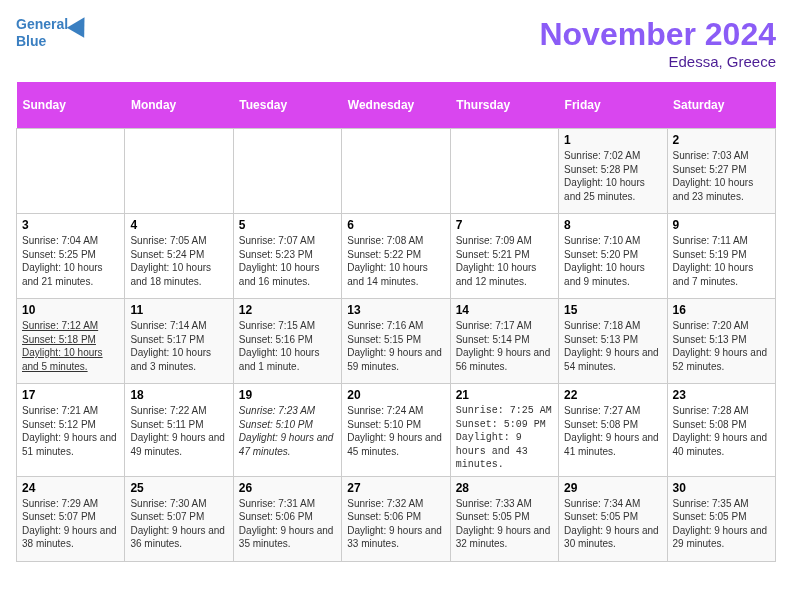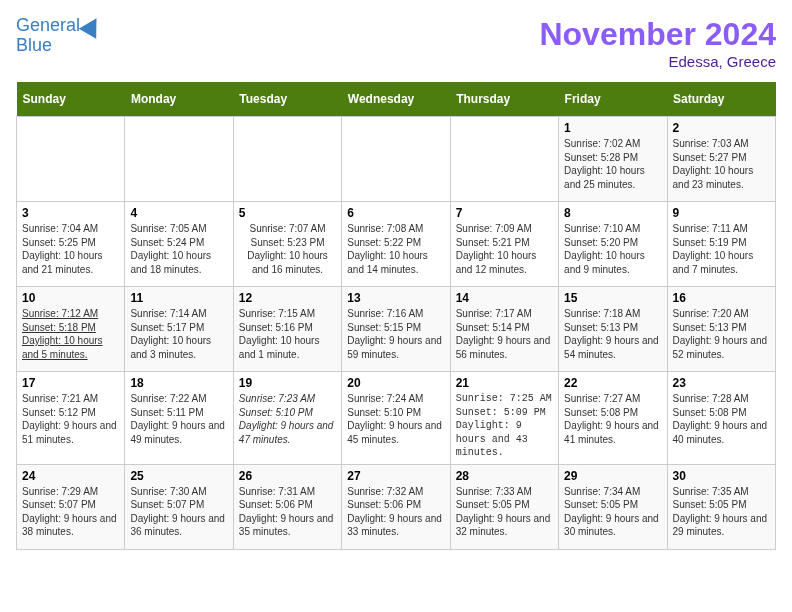--- a/index.html
+++ b/index.html
@@ -15,22 +15,22 @@
       justify-content: space-between;
       align-items: flex-start;
       margin-bottom: 12px;
     }
     .logo {
       display: flex;
       flex-direction: column;
       align-items: flex-start;
     }
     .logo-text {
-      font-size: 18px;
-      font-weight: normal;
+      font-size: 14px;
+      font-weight: bold;
       color: #1a1a1a;
       line-height: 1.1;
     }
     .logo-text span.blue { color: #3a7fc1; }
     .logo-triangle {
       width: 0;
       height: 0;
       border-left: 10px solid transparent;
       border-right: 10px solid transparent;
       border-bottom: 18px solid #3a7fc1;
@@ -53,24 +53,24 @@
     .location {
       font-size: 15px;
       color: #4c1d95;
     }
     table {
       width: 100%;
       border-collapse: collapse;
       font-size: 11px;
     }
     thead th {
-      background: #4d7c0f;
+      background: #d946ef;
       color: #fff;
       text-align: left;
-      padding: 10px 6px;
+      padding: 16px 6px;
       font-size: 12px;
       font-weight: bold;
     }
     tbody td {
       border: 1px solid #ccc;
       vertical-align: top;
       padding: 4px 5px;
       width: calc(100%/7);
       min-height: 80px;
       height: 85px;
@@ -153,21 +153,21 @@
 Daylight: 10 hours and 21 minutes.</div>
         </td>
         <td>
           <span class="day-num">4</span>
           <div class="day-info" style="white-space: pre-line;">Sunrise: 7:05 AM
 Sunset: 5:24 PM
 Daylight: 10 hours and 18 minutes.</div>
         </td>
         <td>
           <span class="day-num">5</span>
-          <div class="day-info" style="white-space: pre-line; text-align: center;">Sunrise: 7:07 AM
+          <div class="day-info" style="white-space: pre-line;">Sunrise: 7:07 AM
 Sunset: 5:23 PM
 Daylight: 10 hours and 16 minutes.</div>
         </td>
         <td>
           <span class="day-num">6</span>
           <div class="day-info" style="white-space: pre-line;">Sunrise: 7:08 AM
 Sunset: 5:22 PM
 Daylight: 10 hours and 14 minutes.</div>
         </td>
         <td>

